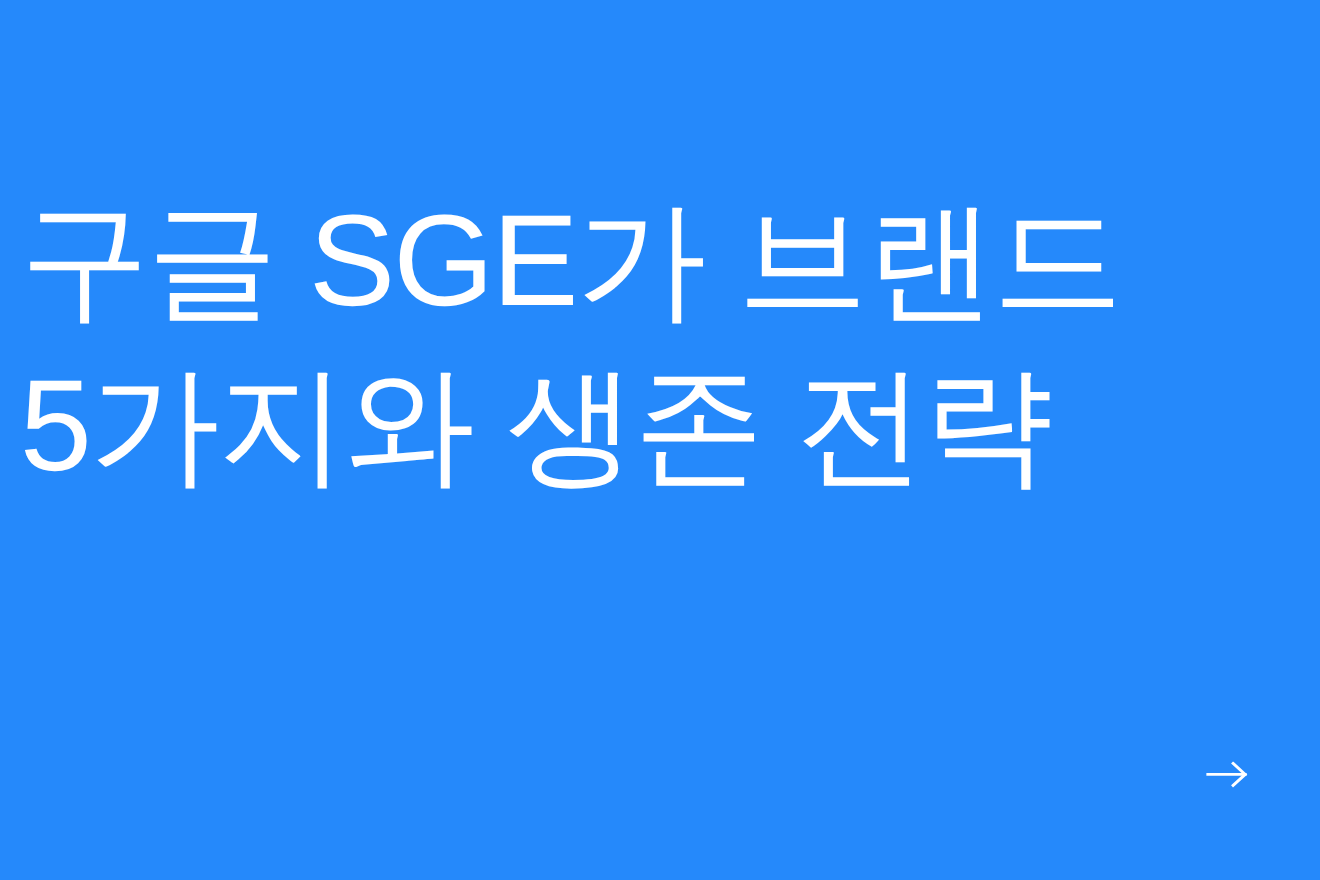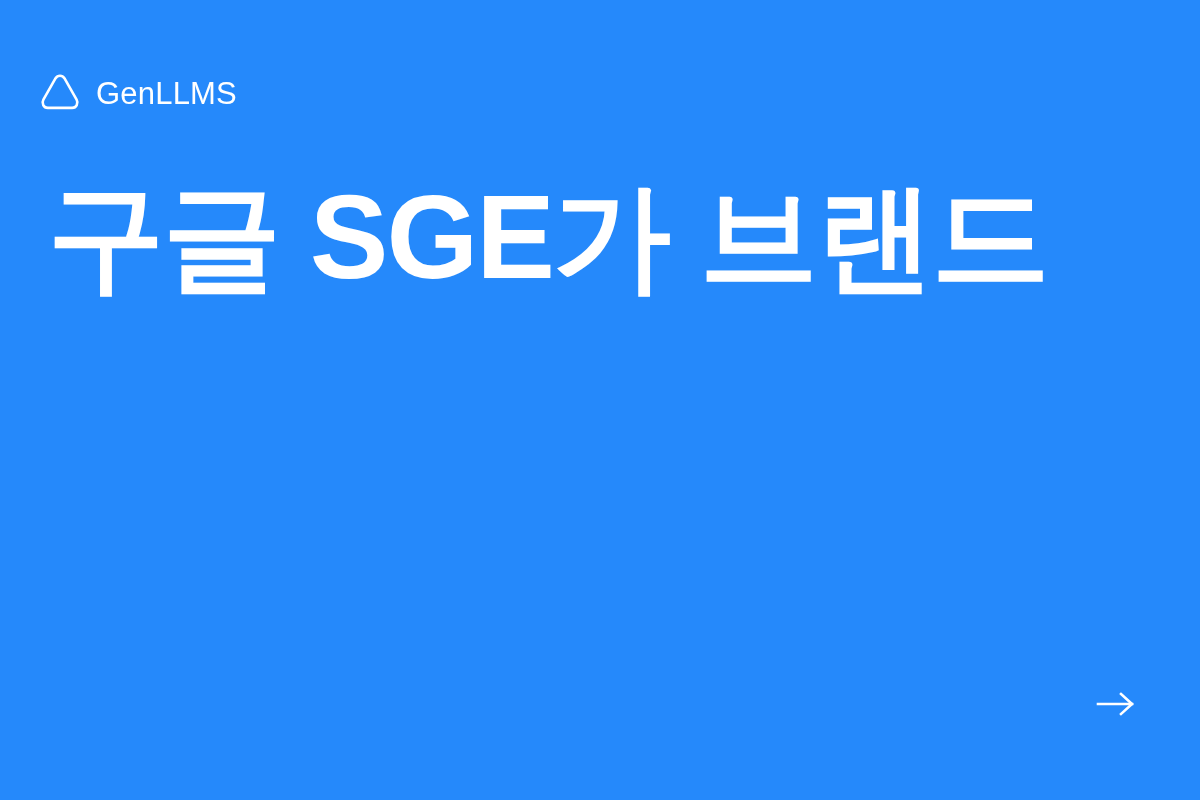--- a/index.html
+++ b/index.html
@@ -47,27 +47,27 @@
     font-size: 31px;
     font-weight: 400;
     letter-spacing: 0.2px;
     line-height: 1;
     white-space: nowrap;
   }
 
   
   .headline {
     position: absolute;
-    left: 47px;
+    left: 18px;
     top: 162px;
     width: 1140px;
     margin: 0;
     color: #ffffff;
     font-size: 118px;
-    font-weight: 700;
+    font-weight: 400;
     line-height: 150px;
     letter-spacing: -2px;
     word-break: keep-all;
   }
 
   .headline-line {
     display: block;
     white-space: nowrap;
   }
 
@@ -91,29 +91,24 @@
     display: block;
     width: 40px;
     height: 26px;
   }
 </style>
 </head>
 <body>
 
 <div class="card">
 
-  <div class="brand">
-    <svg class="brand-mark" viewBox="0 0 44 40" fill="none" aria-hidden="true">
-      <path d="M17.6 5.2 C19.6 2.0 24.4 2.0 26.4 5.2 L38.6 26.6 C40.7 30.2 38.4 34.9 34.2 34.9 L9.8 34.9 C5.6 34.9 3.3 30.2 5.4 26.6 Z" stroke="#ffffff" stroke-width="2.6" stroke-linejoin="round" fill="none"></path>
-    </svg>
-    <span class="brand-name">GenLLMS</span>
-  </div>
 
   <h1 class="headline">
     <span class="headline-line">구글 SGE가 브랜드</span>
+    <span class="headline-line">5가지와 생존 전략</span>
   </h1>
 
   <button class="arrow-cta" type="button">
     <svg viewBox="0 0 40 26" fill="none" aria-hidden="true">
       <path d="M2 13 H36" stroke="#ffffff" stroke-width="2.6" stroke-linecap="square"></path>
       <path d="M25 3 L36 13 L25 23" stroke="#ffffff" stroke-width="2.6" stroke-linecap="square" stroke-linejoin="miter" fill="none"></path>
     </svg>
   </button>
 
 </div>

